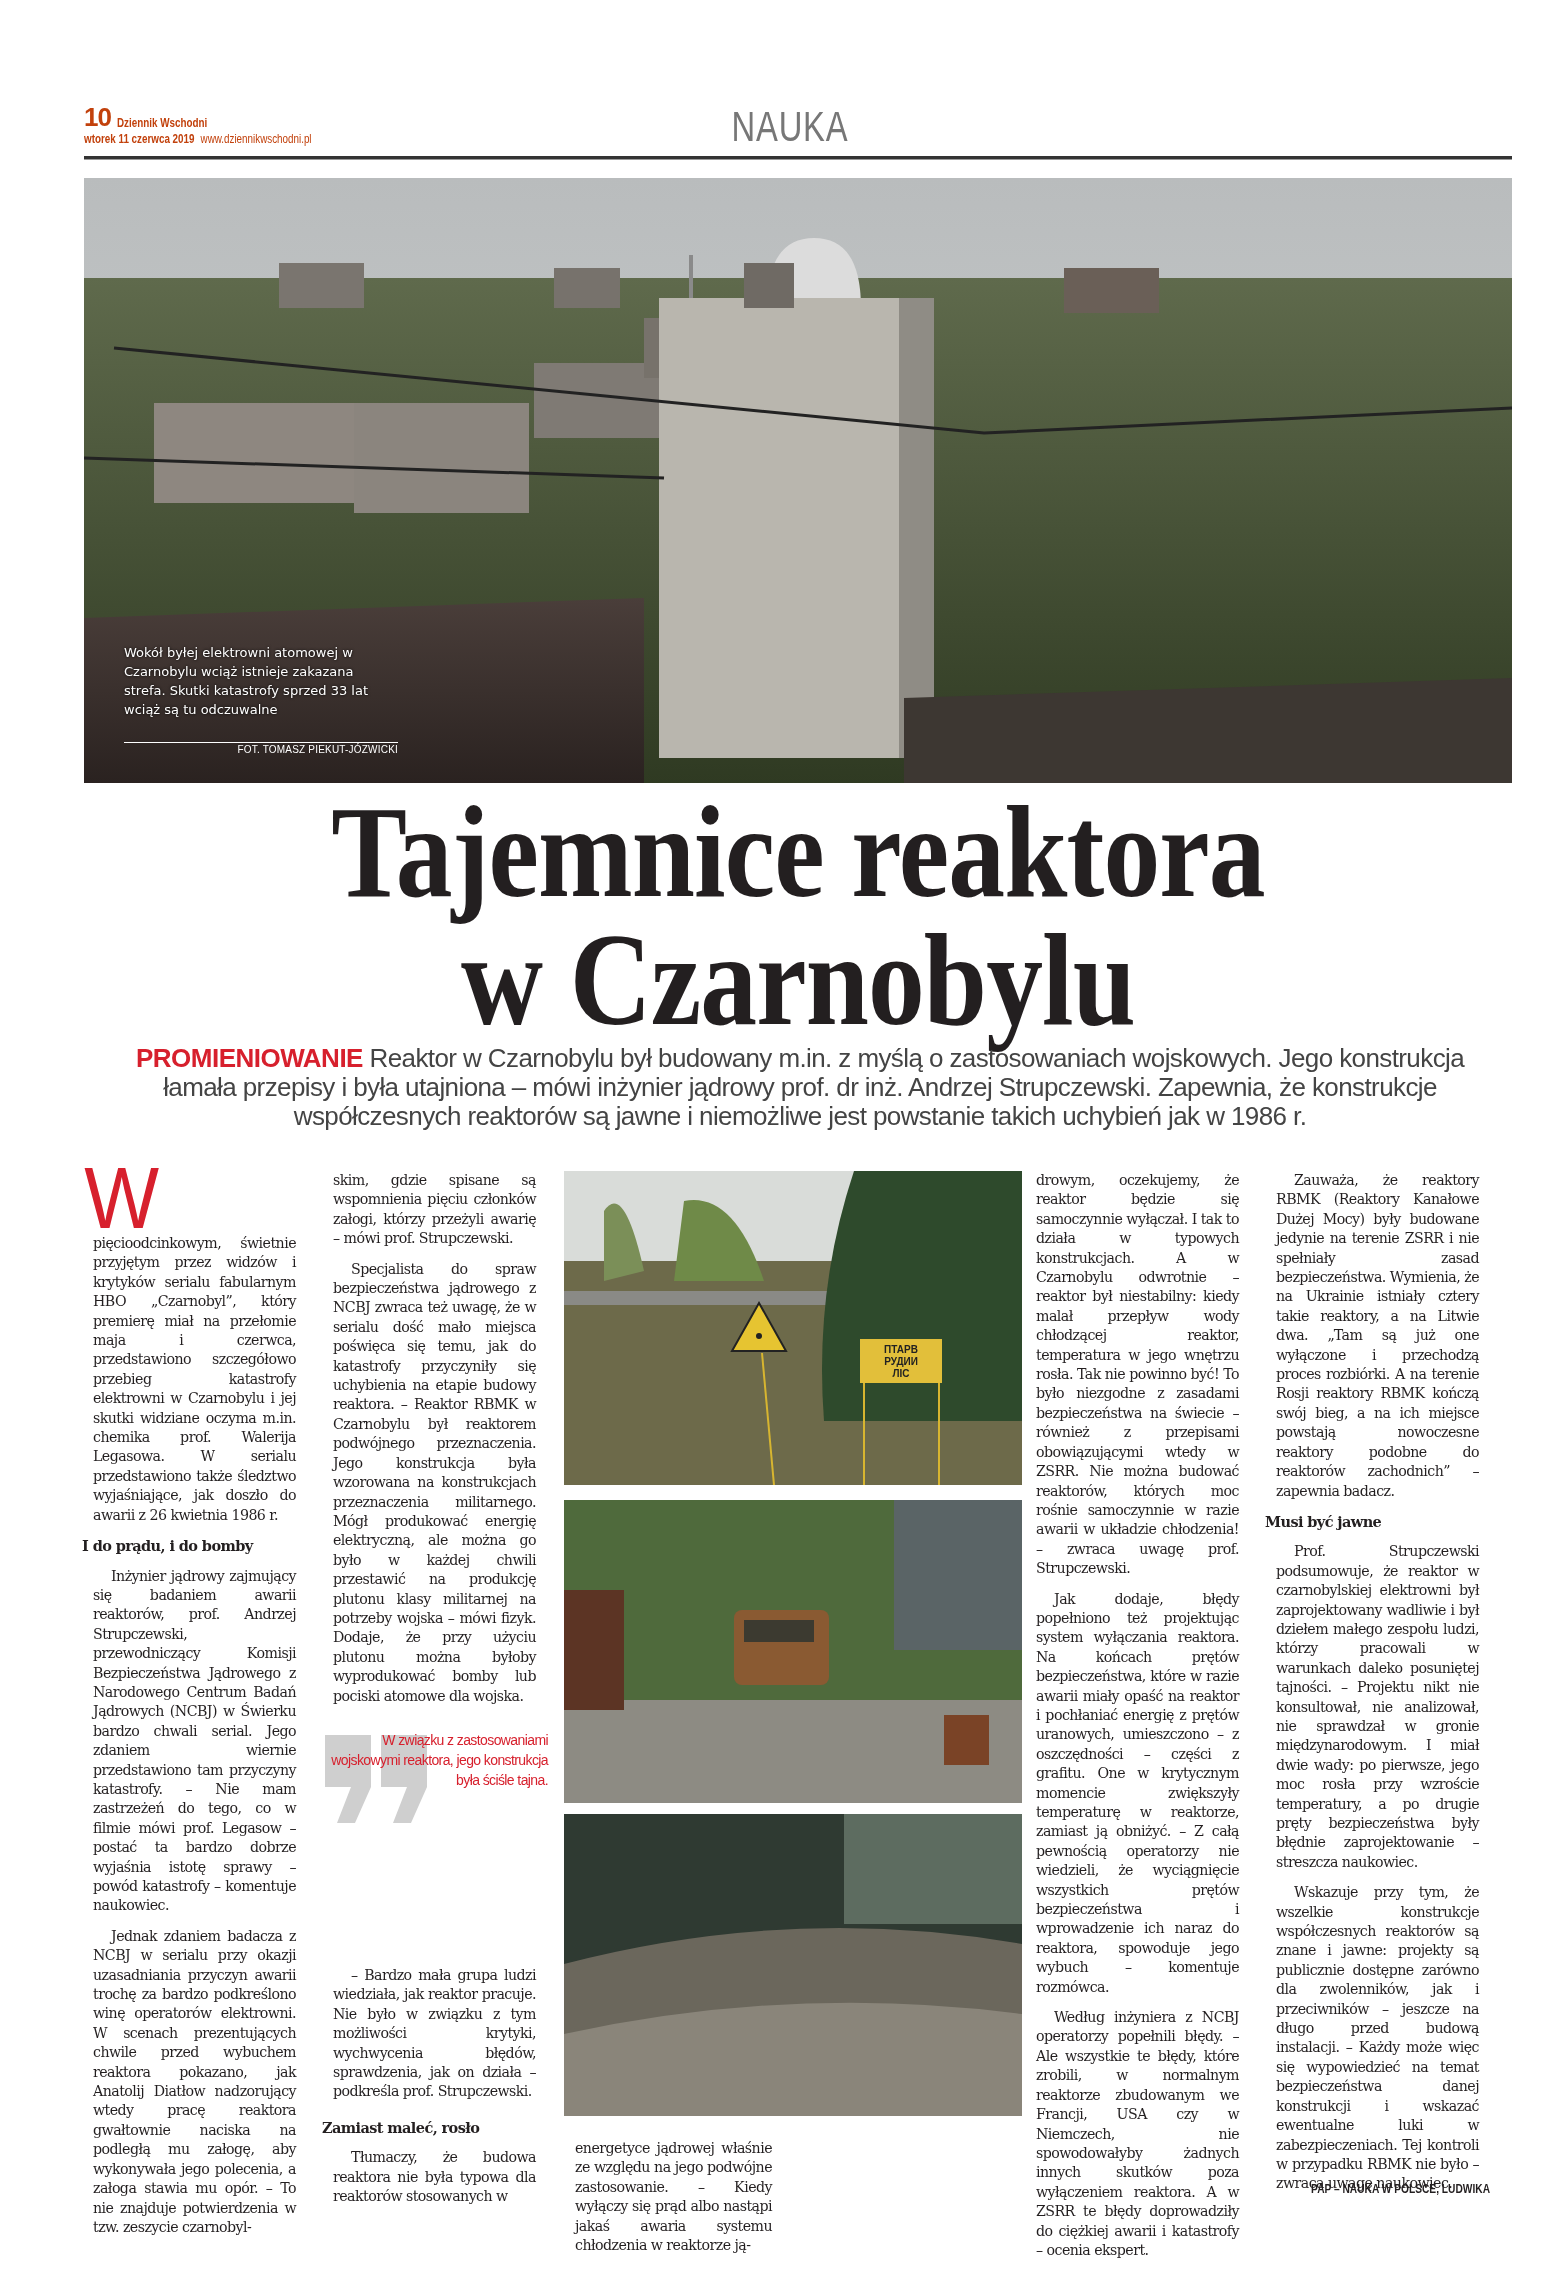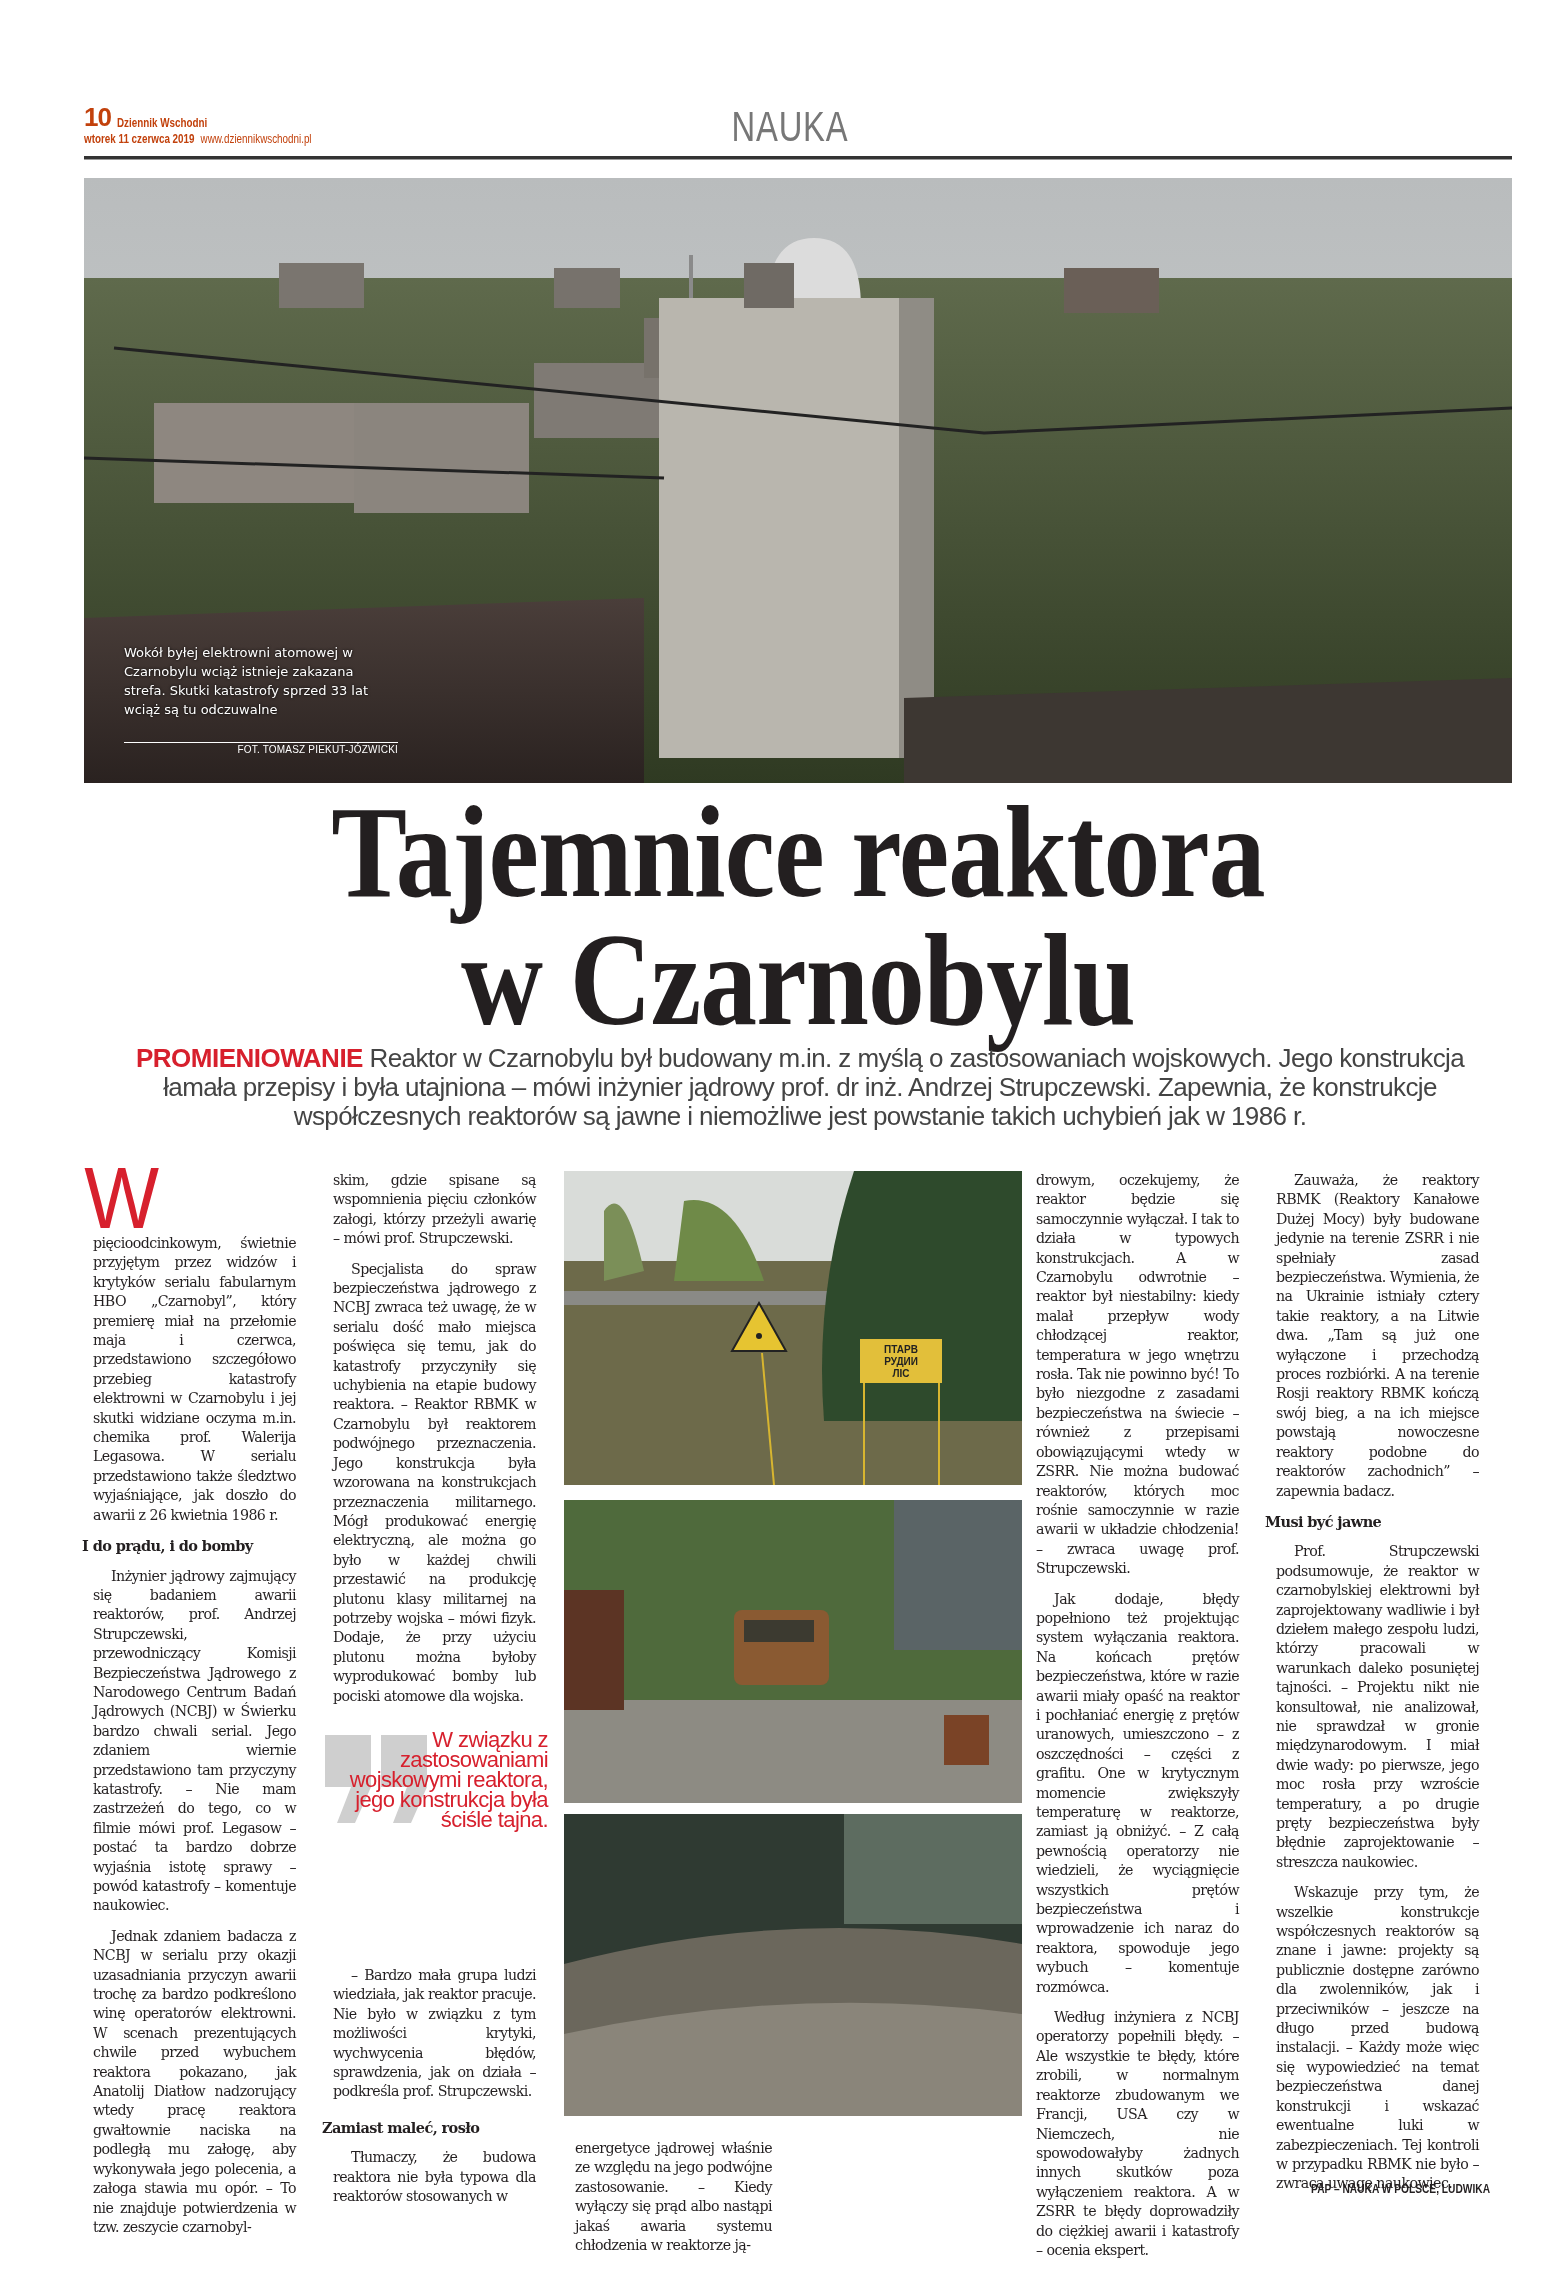--- a/index.html
+++ b/index.html
@@ -37,21 +37,21 @@
   .c2 { left:322px; top:1160px; width:225px; }
   .c3 { left:564px; top:2128px; width:219px; }
   .c4 { left:1025px; top:1160px; width:225px; }
   .c5 { left:1265px; top:1160px; width:225px; }
   .c2b { left:322px; top:1955px; width:225px; }
 
   .dropcap { float:left; font-family:"Liberation Sans", sans-serif; font-size:88px; line-height:72px; color:#d7202d; margin:2px 8px 0 -2px; font-weight:normal; transform:scaleX(0.9); }
 
   
   .quote-marks { left:323px; top:1735px; width:110px; height:90px; }
-  .quote-text { left:330px; width:218px; top:1730px; text-align:right; font-family:"Liberation Sans", sans-serif; font-size:22px; line-height:20px; color:#d7202d; letter-spacing:-0.6px; }
+  .quote-text { left:330px; width:218px; top:1730px; text-align:right; font-family:"Liberation Sans", sans-serif; font-size:14px; line-height:20px; color:#d7202d; letter-spacing:-0.6px; }
 
   
   .ph { left:564px; width:458px; overflow:hidden; }
   .ph1 { top:1171px; height:314px; }
   .ph2 { top:1500px; height:303px; }
   .ph3 { top:1814px; height:302px; }
 
   .signature { left:1265px; top:2182px; width:225px; text-align:right; font-family:"Liberation Sans", sans-serif; font-weight:bold; font-size:12px; color:#231f20; transform:scaleX(0.85); transform-origin:right; white-space:nowrap; }
 </style>
 </head>

